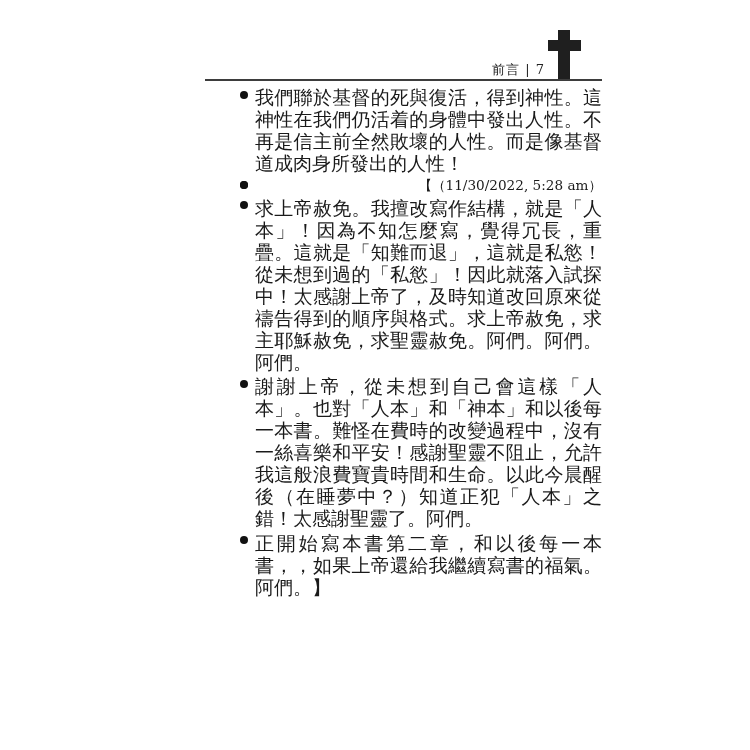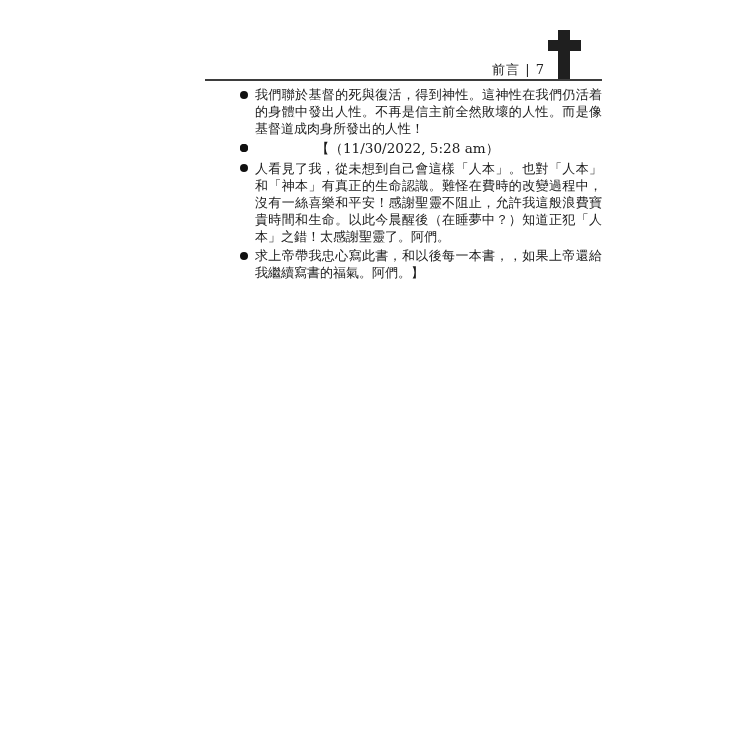--- a/index.html
+++ b/index.html
@@ -71,42 +71,41 @@
   }
   .content ul {
     list-style: none;
     margin: 0;
     padding: 0;
   }
   .content li {
     position: relative;
     padding-left: 42px;
     margin-bottom: 2.5px;
-    font-size: 13px;
-    line-height: 17px;
+    font-size: 19px;
+    line-height: 22px;
     text-align: justify;
     text-justify: inter-ideograph;
     letter-spacing: 0;
-    font-family: Liberation Serif, serif;
   }
   .bullet {
     position: absolute;
     left: 27px;
     top: 4.5px;
     width: 8px;
     height: 8px;
     border-radius: 50%;
     background: #111111;
   }
   .timestamp {
     font-size: 13.6px;
     line-height: 17.5px;
     margin-bottom: 2.5px;
     color: #1a1a1a;
-    text-align: center;
+    text-align: right;
   }
 </style>
 </head>
 <body>
 
 <div class="page">
 
   <div class="header-label">前言 | 7</div>
 
   <div class="cross">
@@ -119,18 +118,19 @@
   <div class="content">
     <ul>
         <li><span class="bullet"></span><span>我們聯於基督的死與復活，得到神性。這神性在我們仍活着的身體中發出人性。不再是信主前全然敗壞的人性。而是像基督道成肉身所發出的人性！</span></li>
         <li><span class="bullet"></span></li>
         <li><span class="bullet"></span></li>
       </ul>
 
     <div class="timestamp">【（11/30/2022, 5:28 am）</div>
 
     <ul>
-        <li><span class="bullet"></span><span>人看見了我，從未想到自己會這樣「人本」。也對「人本」和「神本」有真正的生命認識。難怪在費時的改變過程中，沒有一絲喜樂和平安！感謝聖靈不阻止，允許我這般浪費寶貴時間和生命。以此今晨醒後（在睡夢中？）知道正犯「人本」之錯！太感謝聖靈了。阿們。</span></li>
-        <li><span class="bullet"></span><span>求上帝帶我忠心寫此書，和以後每一本書，，如果上帝還給我繼續寫書的福氣。阿們。】</span></li>
+        <li><span class="bullet"></span><span>求上帝赦免。我擅改寫作結構，就是「人本」！因為不知怎麼寫，覺得冗長，重疊。這就是「知難而退」，這就是私慾！從未想到過的「私慾」！因此就落入試探中！太感謝上帝了，及時知道改回原來從禱告得到的順序與格式。求上帝赦免，求主耶穌赦免，求聖靈赦免。阿們。阿們。阿們。</span></li>
+        <li><span class="bullet"></span><span>謝謝上帝，從未想到自己會這樣「人本」。也對「人本」和「神本」和以後每一本書。難怪在費時的改變過程中，沒有一絲喜樂和平安！感謝聖靈不阻止，允許我這般浪費寶貴時間和生命。以此今晨醒後（在睡夢中？）知道正犯「人本」之錯！太感謝聖靈了。阿們。</span></li>
+        <li><span class="bullet"></span><span>正開始寫本書第二章，和以後每一本書，，如果上帝還給我繼續寫書的福氣。阿們。】</span></li>
       </ul>
   </div>
 
 </div>
 
 </body></html>

